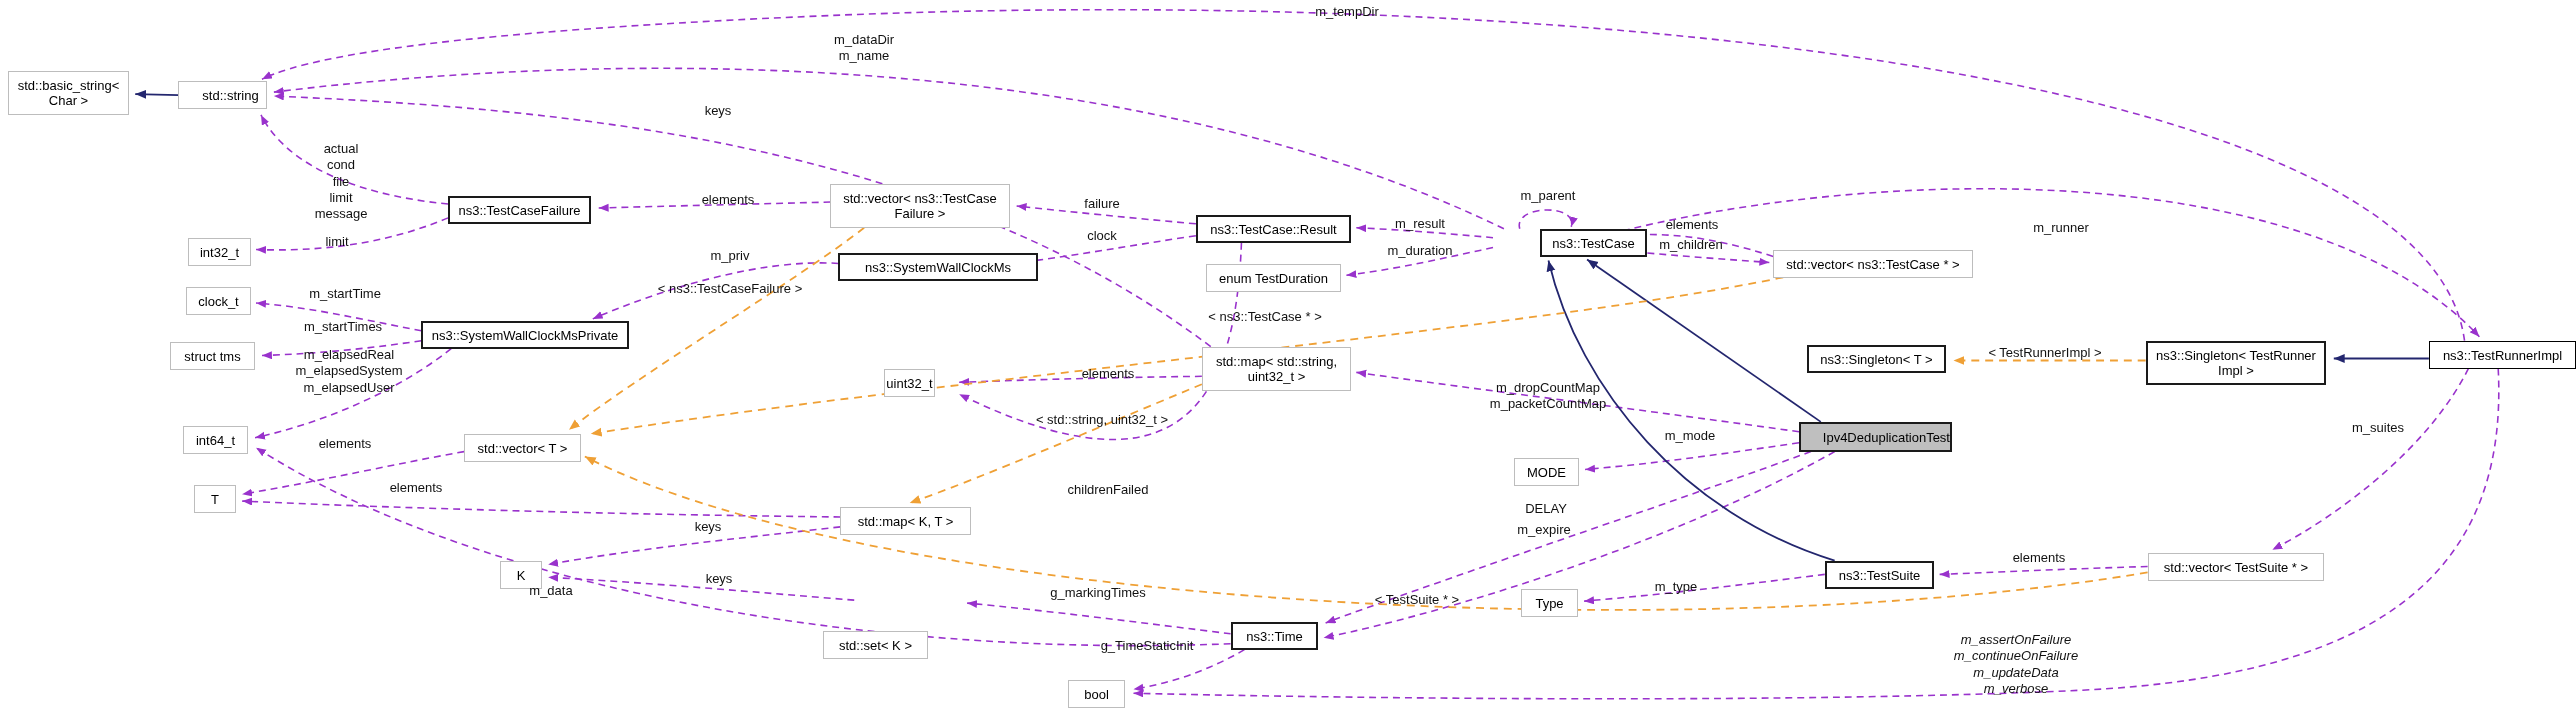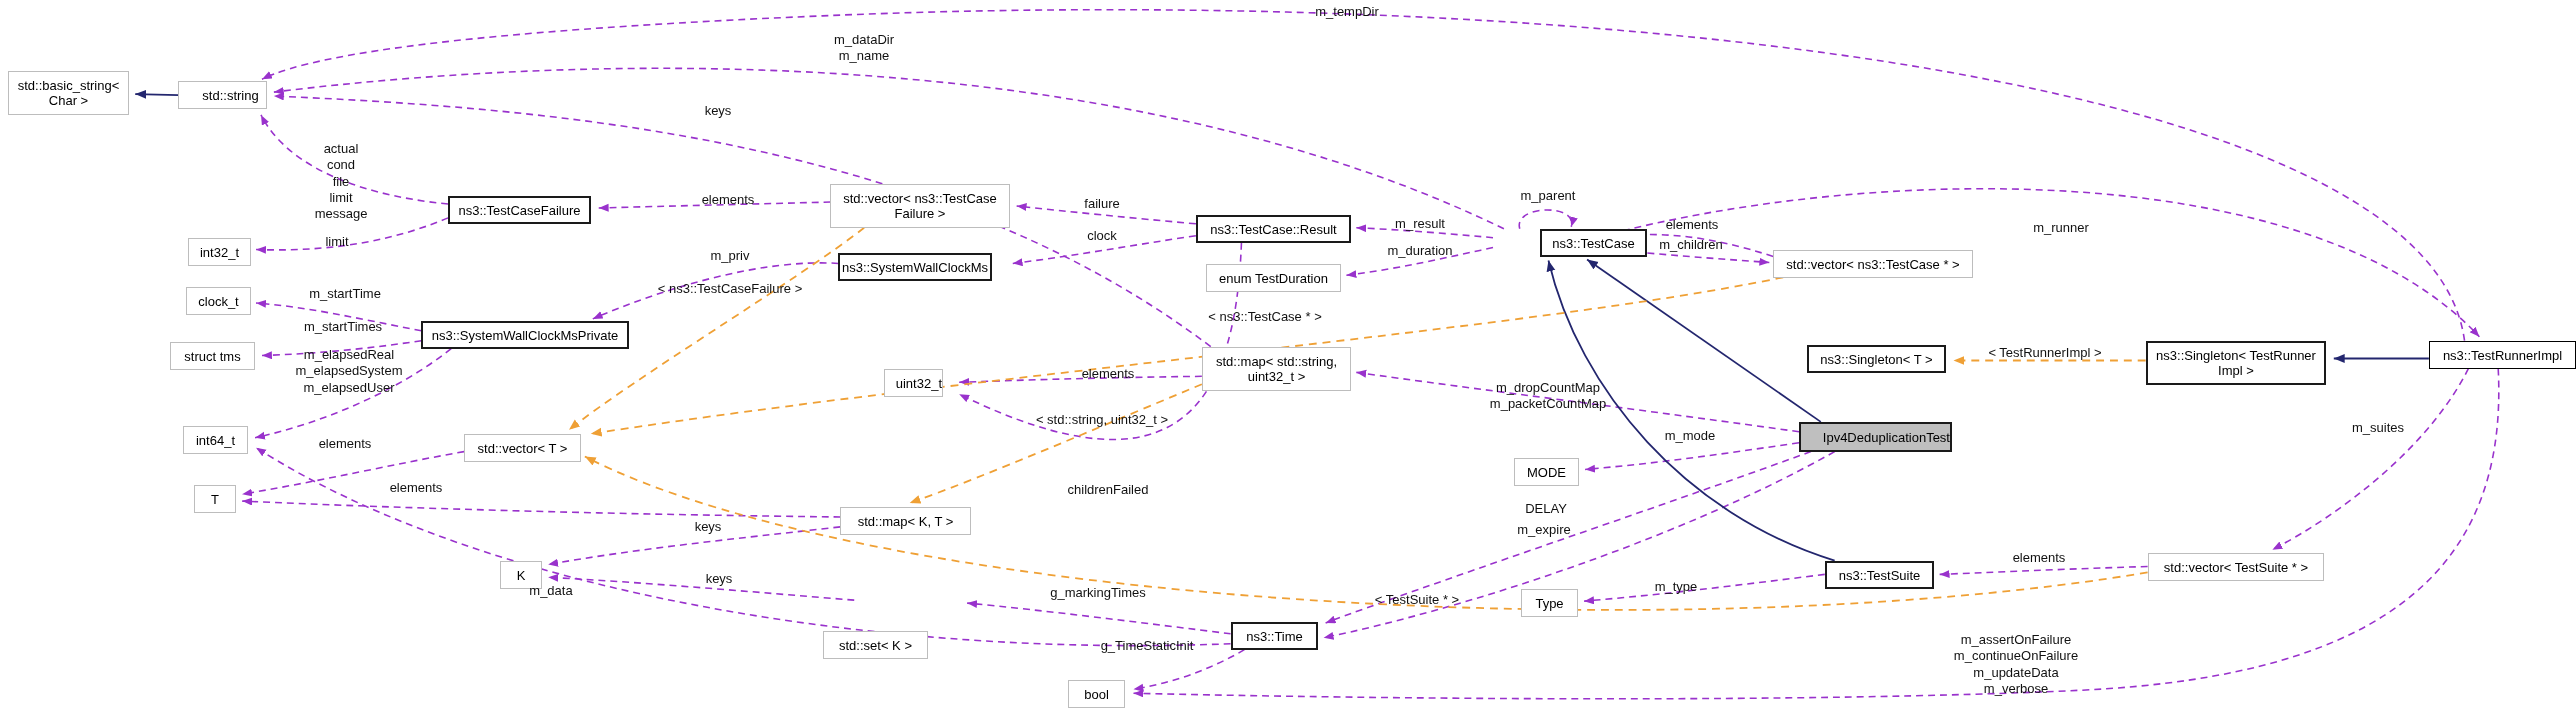--- a/index.html
+++ b/index.html
@@ -108,30 +108,30 @@
     <div class="node generic" style="left: 183px; top: 426px; width: 65px; height: 28px;">
       <div>int64_t</div>
     </div>
     <div class="node generic" style="left: 194px; top: 485px; width: 42px; height: 28px;">
       <div>T</div>
     </div>
     <div class="node generic" style="left: 830px; top: 184px; width: 180px; height: 44px;">
       <div>std::vector&lt; ns3::TestCase</div>
       <div>Failure &gt;</div>
     </div>
-    <div class="node klass" style="left: 838px; top: 253px; width: 154px; height: 28px;">
+    <div class="node klass" style="left: 838px; top: 253px; width: 200px; height: 28px;">
       <div>ns3::SystemWallClockMs</div>
     </div>
     <div class="node klass" style="left: 1196px; top: 215px; width: 155px; height: 28px;">
       <div>ns3::TestCase::Result</div>
     </div>
     <div class="node generic" style="left: 1206px; top: 264px; width: 135px; height: 28px;">
       <div>enum TestDuration</div>
     </div>
-    <div class="node generic" style="left: 884px; top: 369px; width: 59px; height: 28px; align-items: flex-end;">
+    <div class="node generic" style="left: 884px; top: 369px; width: 51px; height: 28px;">
       <div>uint32_t</div>
     </div>
     <div class="node generic" style="left: 1202px; top: 347px; width: 149px; height: 44px;">
       <div>std::map&lt; std::string,</div>
       <div>uint32_t &gt;</div>
     </div>
     <div class="node generic" style="left: 464px; top: 434px; width: 117px; height: 28px;">
       <div>std::vector&lt; T &gt;</div>
     </div>
     <div class="node generic" style="left: 840px; top: 507px; width: 131px; height: 28px;">
@@ -298,20 +298,20 @@
     </div>
     <div class="elabel" style="left: 1676px; top: 579px;">
       <div>m_type</div>
     </div>
     <div class="elabel" style="left: 2039px; top: 550px;">
       <div>elements</div>
     </div>
     <div class="elabel" style="left: 1417px; top: 592px;">
       <div>&lt; TestSuite * &gt;</div>
     </div>
-    <div class="elabel" style="left: 2016px; top: 632px;">
+    <div class="elabel" style="left: 2016px; top: 632px; font-style: italic;">
       <div>m_assertOnFailure</div>
       <div>m_continueOnFailure</div>
       <div>m_updateData</div>
       <div>m_verbose</div>
     </div>
   </div>
 
 
 </body></html>

